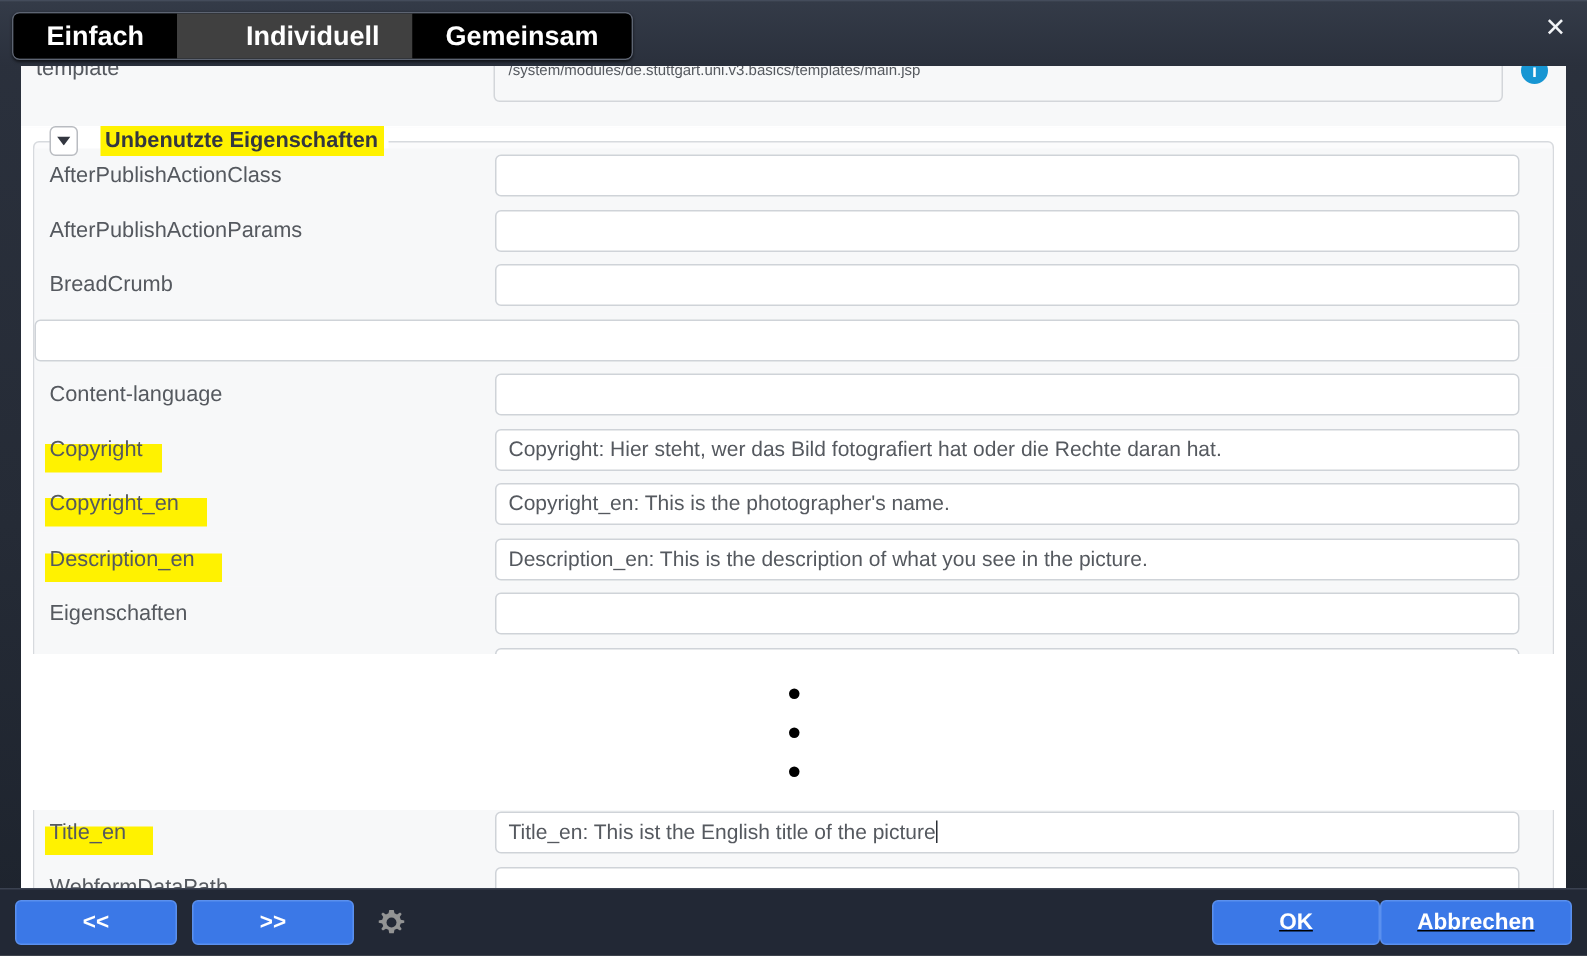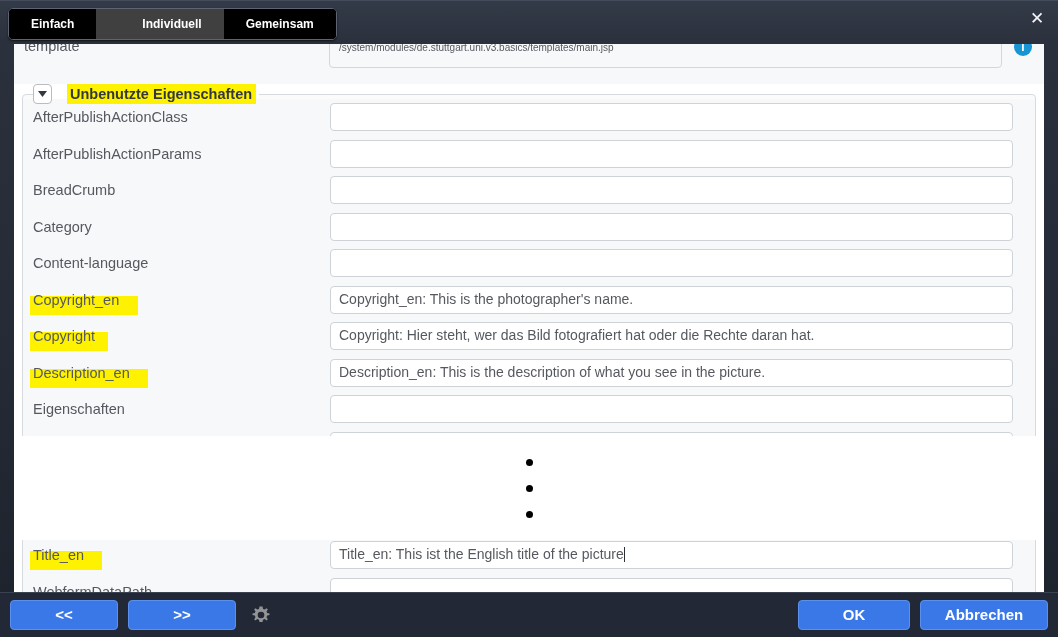--- a/index.html
+++ b/index.html
@@ -45,21 +45,21 @@
     border: 1px solid #5d6472;
     border-radius: 5px;
     overflow: hidden;
     box-shadow: 0 1px 2px rgba(0,0,0,.6);
   }
   .tab {
     padding: 0 22px;
     height: 30px;
     line-height: 30px;
     color: #ffffff;
-    font-size: 12px;
+    font-size: 18px;
     font-weight: bold;
     background: #000000;
     cursor: pointer;
     user-select: none;
     white-space: nowrap;
   }
   .tab.active {
     background: #404040;
     color: #ffffff;
     padding-left: 46px;
@@ -299,21 +299,21 @@
   .gear {
     width: 22px;
     height: 22px;
     margin-left: 4px;
     cursor: pointer;
     opacity: .95;
   }
   .footer-right {
     margin-left: auto;
     display: flex;
-    gap: 10px;
+    text-decoration: underline;
   }
   .btn-ok { width: 112px; }
   .btn-cancel { width: 128px; }
 </style>
 </head>
 <body>
 
 <div class="window">
 
   <div class="titlebar">
@@ -362,47 +362,44 @@
           </div>
 
           <div class="prop-row">
             <div class="plabel">
               <span class="txt">BreadCrumb</span>
             </div>
             <div class="pfield"></div>
           </div>
 
           <div class="prop-row">
-            <div class="plabel">
-              <span class="txt">Category</span>
-            </div>
             <div class="pfield"></div>
           </div>
 
           <div class="prop-row">
             <div class="plabel">
               <span class="txt">Content-language</span>
             </div>
             <div class="pfield"></div>
+          </div>
+
+          <div class="prop-row">
+            <div class="plabel">
+              <span class="hl" style="width:78px;"></span>
+              <span class="txt">Copyright</span>
+            </div>
+            <div class="pfield">Copyright: Hier steht, wer das Bild fotografiert hat oder die Rechte daran hat.</div>
           </div>
 
           <div class="prop-row">
             <div class="plabel">
               <span class="hl" style="width:108px;"></span>
               <span class="txt">Copyright_en</span>
             </div>
             <div class="pfield">Copyright_en: This is the photographer's name.</div>
-          </div>
-
-          <div class="prop-row">
-            <div class="plabel">
-              <span class="hl" style="width:78px;"></span>
-              <span class="txt">Copyright</span>
-            </div>
-            <div class="pfield">Copyright: Hier steht, wer das Bild fotografiert hat oder die Rechte daran hat.</div>
           </div>
 
           <div class="prop-row">
             <div class="plabel">
               <span class="hl" style="width:118px;"></span>
               <span class="txt">Description_en</span>
             </div>
             <div class="pfield">Description_en: This is the description of what you see in the picture.</div>
           </div>
 

